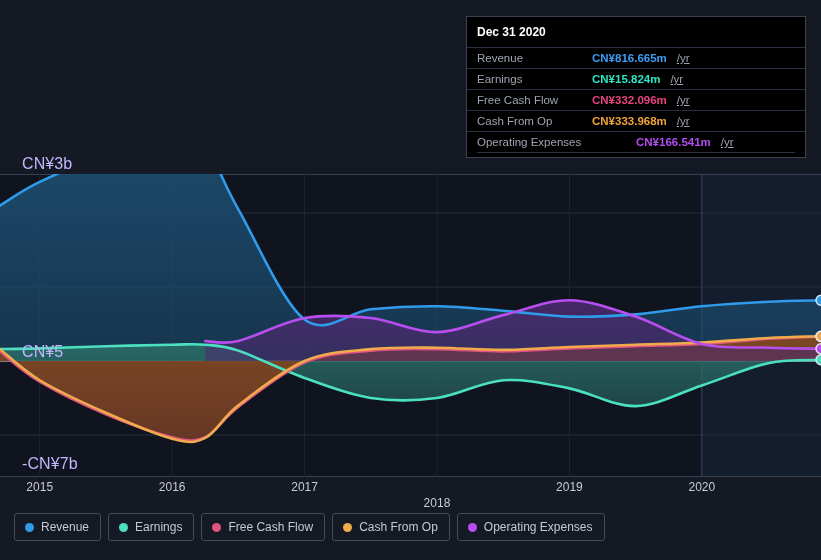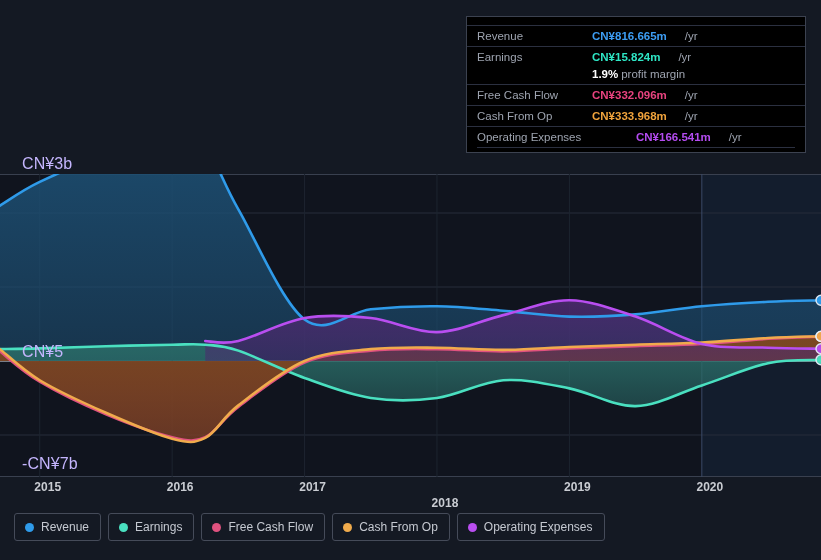--- a/index.html
+++ b/index.html
@@ -34,22 +34,22 @@
     letter-spacing: .1px;
     white-space: nowrap;
     pointer-events: none;
   }
   #y-label-top   { left: 22px; top: 155px; }
   #y-label-zero  { left: 22px; top: 343px; }
   #y-label-bottom{ left: 22px; top: 455px; }
 
   #x-axis {
     position: absolute;
-    left: 8px; top: 480px;
-    width: 698px; height: 22px; font-weight: bold;
+    left: 0; top: 480px;
+    width: 698px; height: 22px;
   }
   .x-axis-label {
     position: absolute;
     top: 0;
     transform: translateX(-50%);
     color: #c9ccd2;
     font-size: 12px;
     white-space: nowrap;
   }
 
@@ -78,21 +78,21 @@
     min-height: 17px;
   }
   .tt-row.no-rule { border-top: none; padding-top: 1px; }
   .tt-label {
     flex: 0 0 115px;
     color: #9ea4b0;
     font-size: 11.5px;
   }
   .tt-value { font-size: 11.5px; }
   .tt-amount { font-weight: bold; }
-  .tt-unit { color: #9ea4b0; margin-left: 18px; }
+  .tt-unit { color: #9ea4b0; margin-left: 10px; text-decoration: underline; }
   .tt-margin-num { color: #ffffff; font-weight: bold; }
   .tt-margin-txt { color: #9ea4b0; margin-left: 3px; }
 
   
   #legend {
     position: absolute;
     left: 14px; top: 513px;
     display: flex;
     gap: 7px;
   }
@@ -184,33 +184,30 @@
   <div id="x-axis">
       <div class="x-axis-label" style="left: 39.7258px;">2015</div>
       <div class="x-axis-label" style="left: 172.145px;">2016</div>
       <div class="x-axis-label" style="left: 304.565px;">2017</div>
       <div class="x-axis-label" style="left: 436.984px; margin-top: 16px;">2018</div>
       <div class="x-axis-label" style="left: 569.403px;">2019</div>
       <div class="x-axis-label" style="left: 701.823px;">2020</div>
     </div>
 
   <div id="tooltip">
+    <div id="tooltip-date">Dec 31 2020</div>
     <div id="tooltip-rows">
         <div class="tt-row">
           <div class="tt-label">Revenue</div>
           <div class="tt-value"><span class="tt-amount" style="color: rgb(61, 157, 243);">CN¥816.665m</span><span class="tt-unit">/yr</span></div>
         </div>
         <div class="tt-row">
           <div class="tt-label">Earnings</div>
           <div class="tt-value"><span class="tt-amount" style="color: rgb(46, 230, 197);">CN¥15.824m</span><span class="tt-unit">/yr</span></div>
         </div>
-        <div class="tt-row no-rule">
-          <div class="tt-label"></div>
-          <div class="tt-value"><span class="tt-margin-num">1.9%</span><span class="tt-margin-txt">profit margin</span></div>
-        </div>
         <div class="tt-row">
           <div class="tt-label">Free Cash Flow</div>
           <div class="tt-value"><span class="tt-amount" style="color: rgb(232, 67, 127); text-align: right;">CN¥332.096m</span><span class="tt-unit">/yr</span></div>
         </div>
         <div class="tt-row">
           <div class="tt-label">Cash From Op</div>
           <div class="tt-value"><span class="tt-amount" style="color: rgb(240, 163, 60);">CN¥333.968m</span><span class="tt-unit">/yr</span></div>
         </div>
         <div class="tt-row">
           <div class="tt-label">Operating Expenses</div>

